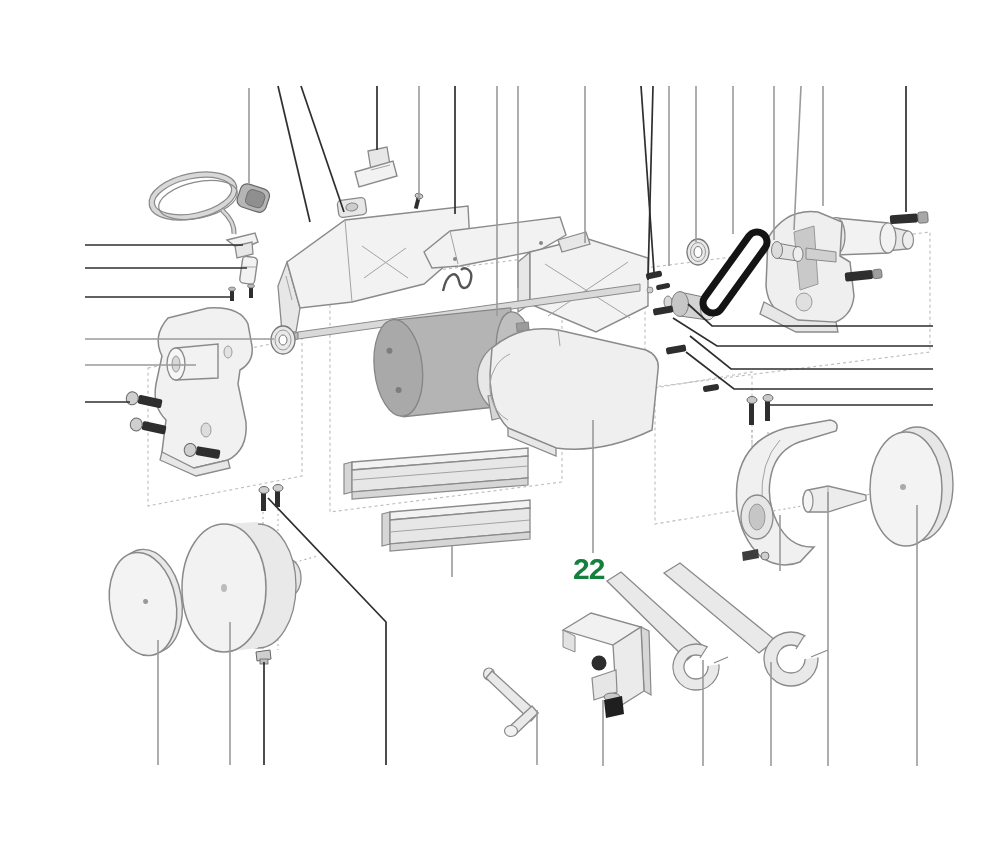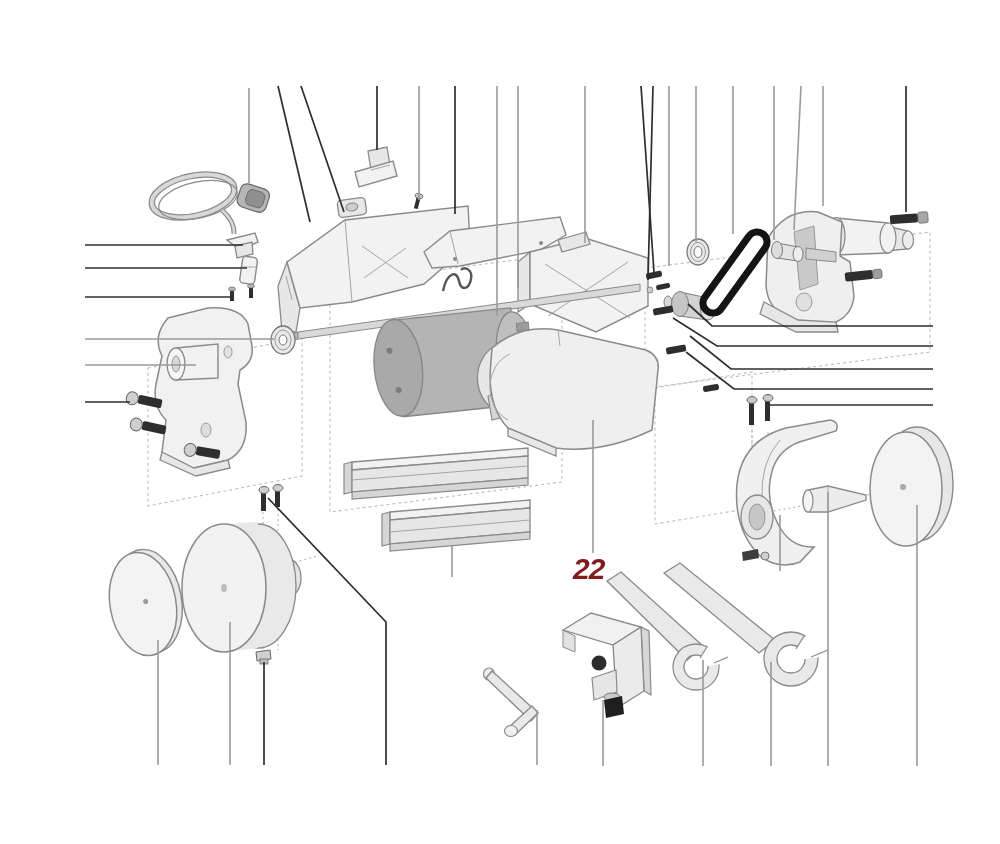--- a/index.html
+++ b/index.html
@@ -10,21 +10,21 @@
   .fillL{fill:#f2f2f2;stroke:#8a8a8a;stroke-width:1.4;}
   .fillM{fill:#e7e7e7;stroke:#8a8a8a;stroke-width:1.3;}
   .fillD{fill:#d6d6d6;stroke:#8a8a8a;stroke-width:1.2;}
   .dark{fill:#2e2e2e;stroke:none;}
   .thin{stroke:#a3a3a3;stroke-width:1;fill:none;}
   .leaderD{stroke:#2e2e2e;stroke-width:1.7;fill:none;}
   .leaderG{stroke:#9a9a9a;stroke-width:1.6;fill:none;}
   .dash{stroke:#bcbcbc;stroke-width:1.1;fill:none;stroke-dasharray:3 3;}
   .dot{stroke:#b3b3b3;stroke-width:1.1;fill:none;stroke-dasharray:2 3;}
   .part-label{position:absolute;left:573px;top:554px;font-size:30px;font-weight:bold;
-              color:#7f1d1d;letter-spacing:-1px;line-height:1;font-style:italic;}
+              color:#15803d;letter-spacing:-1px;line-height:1;}
 </style>
 </head>
 <body>
 
 <div class="stage">
 <svg width="1000" height="844" viewBox="0 0 1000 844">
   <rect x="0" y="0" width="1000" height="844" fill="#ffffff"></rect>
 
   <g>
     <polygon class="dash" points="148,368 302,338 302,476 148,506"></polygon>

